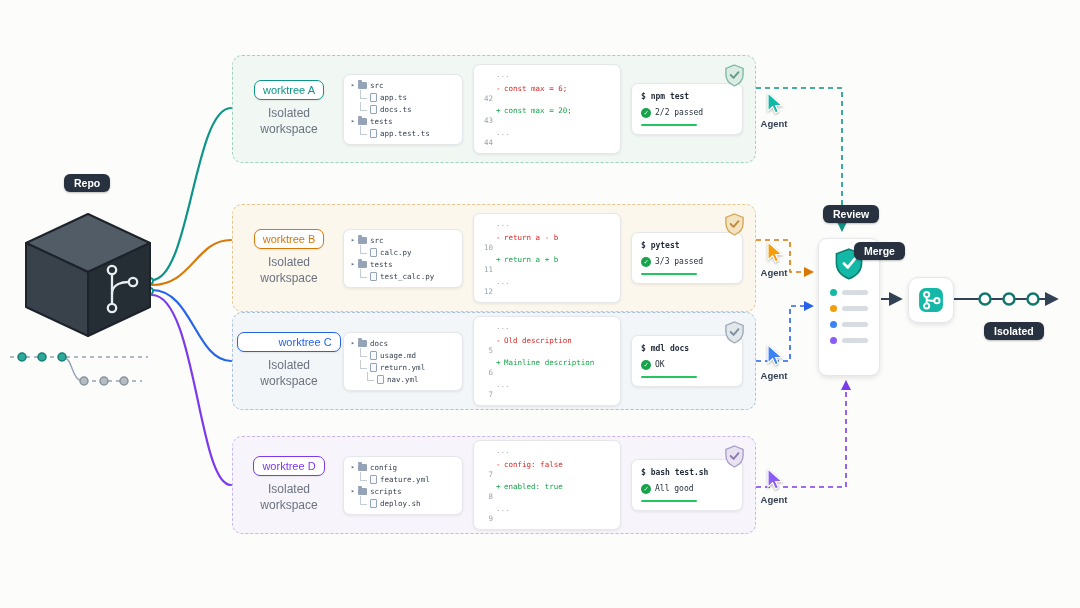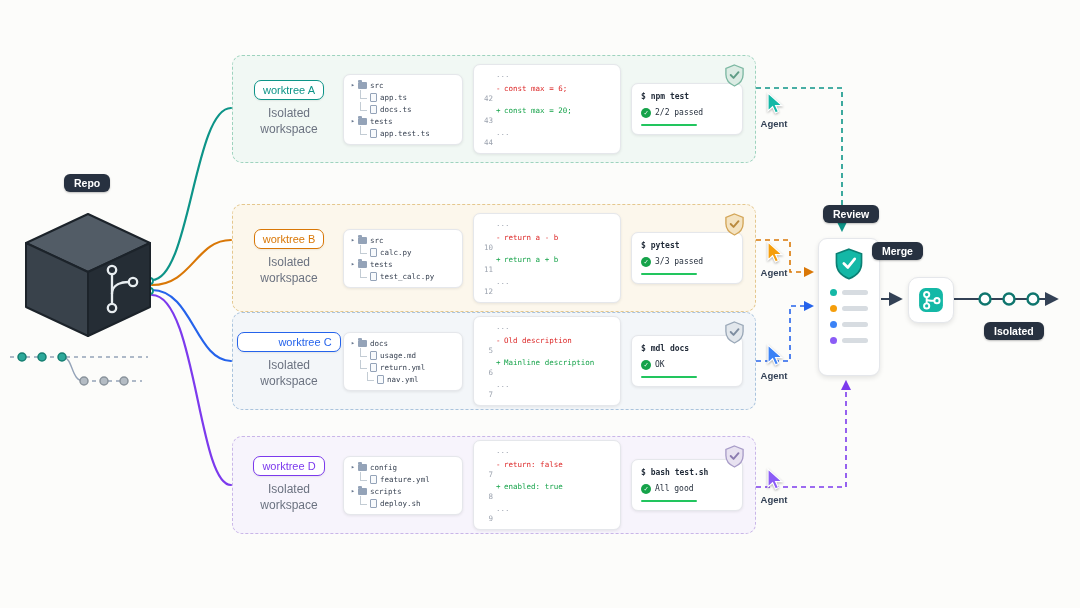--- a/index.html
+++ b/index.html
@@ -372,21 +372,21 @@
         <span>scripts</span>
       </div>
     <div class="trow child">
         <span class="tline"></span>
         <span class="fdoc"></span>
         <span>deploy.sh</span>
       </div>
   </div>
   <div class="card diff">
     <div class="drow"><span class="dnum"></span><span class="ctx">...</span></div>
-    <div class="drow"><span class="dnum">7</span><span class="sign del">-</span><span class="del">return: false</span></div>
+    <div class="drow"><span class="dnum">7</span><span class="sign del">-</span><span class="del">config: false</span></div>
     <div class="drow"><span class="dnum">8</span><span class="sign add">+</span><span class="add">enabled: true</span></div>
     <div class="drow"><span class="dnum">9</span><span class="ctx">...</span></div>
   </div>
   <div class="card term">
     <div class="tcmd">$ bash test.sh</div>
     <div class="tres">
         <span class="tcheck">✓</span>
         <span class="tresult">All good</span>
       </div>
     <div class="tbar"></div>
@@ -420,21 +420,21 @@
   <div class="rrow">
       <span class="rdot bl"></span>
       <span class="rbar"></span>
     </div>
   <div class="rrow">
       <span class="rdot p"></span>
       <span class="rbar"></span>
     </div>
 </div>
 
-<div class="tag" style="left:872px;top:242px;">Merge</div>
+<div class="tag" style="left:854px;top:242px;">Merge</div>
 <div class="merge-card">
   <svg viewBox="0 0 24 24">
     <rect x="1" y="1" width="22" height="22" rx="6" fill="#14b8a6"></rect>
     <path d="M8,9.4 L8,15.2 M8,11 C8,12.6 11,12.6 15,12.6" stroke="#fff" stroke-width="1.8" fill="none"></path>
     <circle cx="8" cy="7" r="2.4" fill="none" stroke="#fff" stroke-width="1.8"></circle>
     <circle cx="8" cy="17.5" r="2.4" fill="none" stroke="#fff" stroke-width="1.8"></circle>
     <circle cx="17.5" cy="12.6" r="2.4" fill="none" stroke="#fff" stroke-width="1.8"></circle>
   </svg>
 </div>
 <div class="tag" style="left:984px;top:322px;">Isolated</div>

